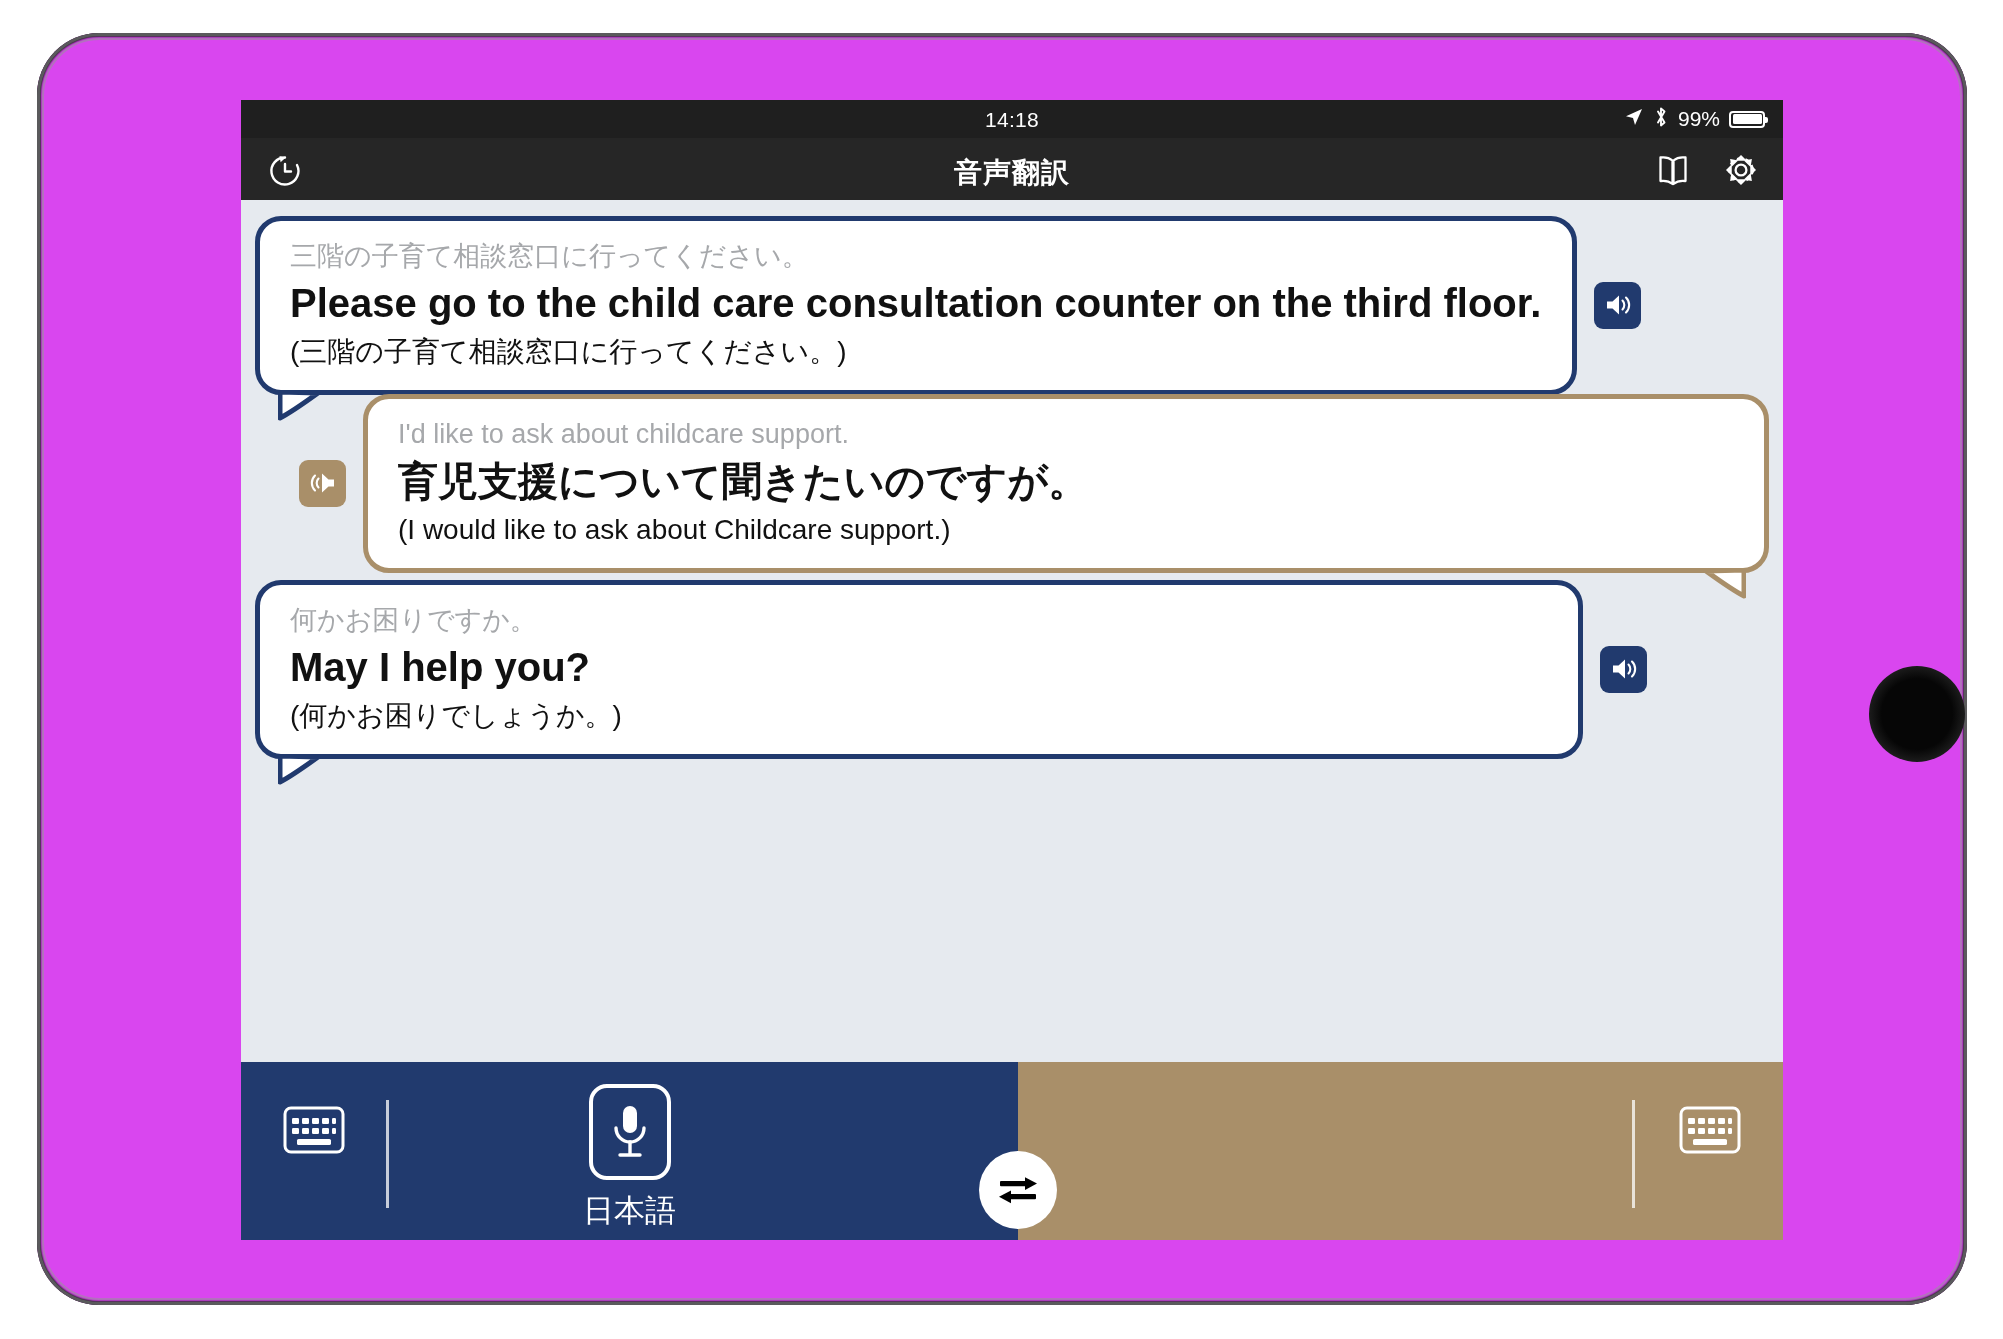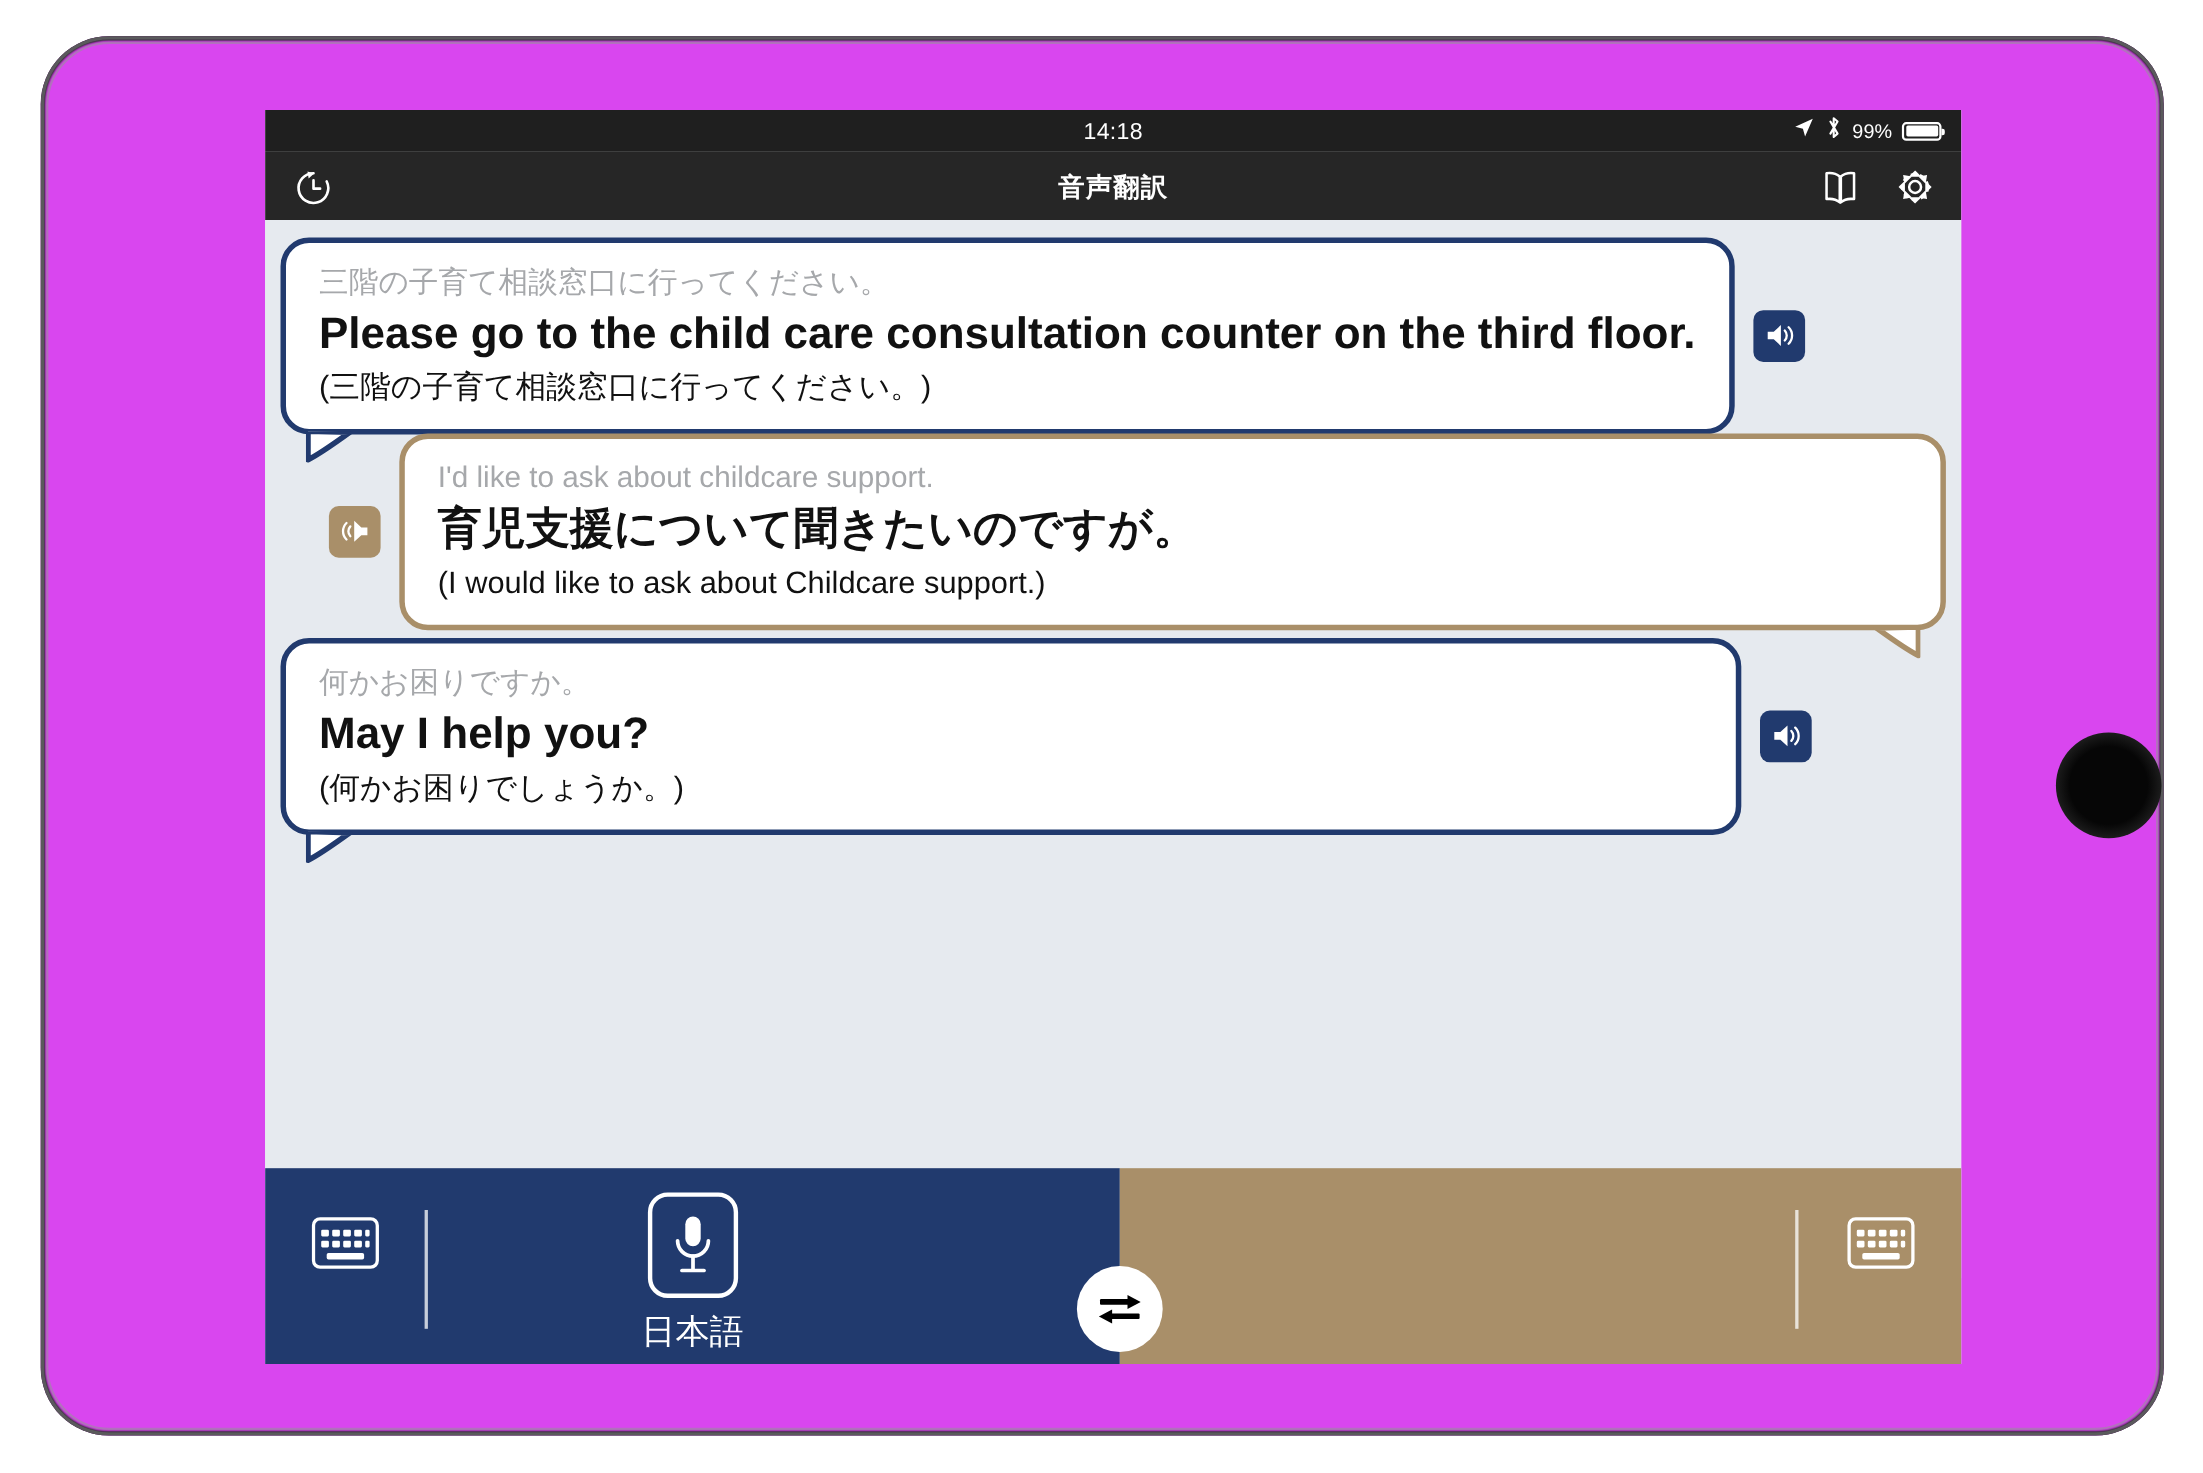--- a/index.html
+++ b/index.html
@@ -75,21 +75,21 @@
   }
   #status-right {
     position: absolute;
     right: 18px;
     top: 6px;
     display: flex;
     align-items: center;
     gap: 9px;
     height: 26px;
   }
-  #battery-pct { font-size: 18px; }
+  #battery-pct { font-size: 21px; }
   .battery-shell {
     width: 36px; height: 17px;
     border: 2px solid #ffffff;
     border-radius: 4px;
     position: relative;
     display: inline-block;
   }
   .battery-fill {
     position: absolute;
     left: 1.5px; top: 1.5px; bottom: 1.5px;
@@ -111,21 +111,21 @@
     left: 0; top: 38px;
     width: 100%;
     height: 62px;
     background: #262626;
   }
   #nav-title {
     position: absolute;
     left: 0; right: 0; top: 16px;
     text-align: center;
     color: #ffffff;
-    font-size: 24px;
+    font-size: 28px;
     font-weight: 700;
     letter-spacing: 1px;
   }
   #nav-history-btn {
     position: absolute;
     left: 22px; top: 11px;
     width: 44px; height: 44px;
     cursor: pointer;
   }
   #nav-right-icons {

